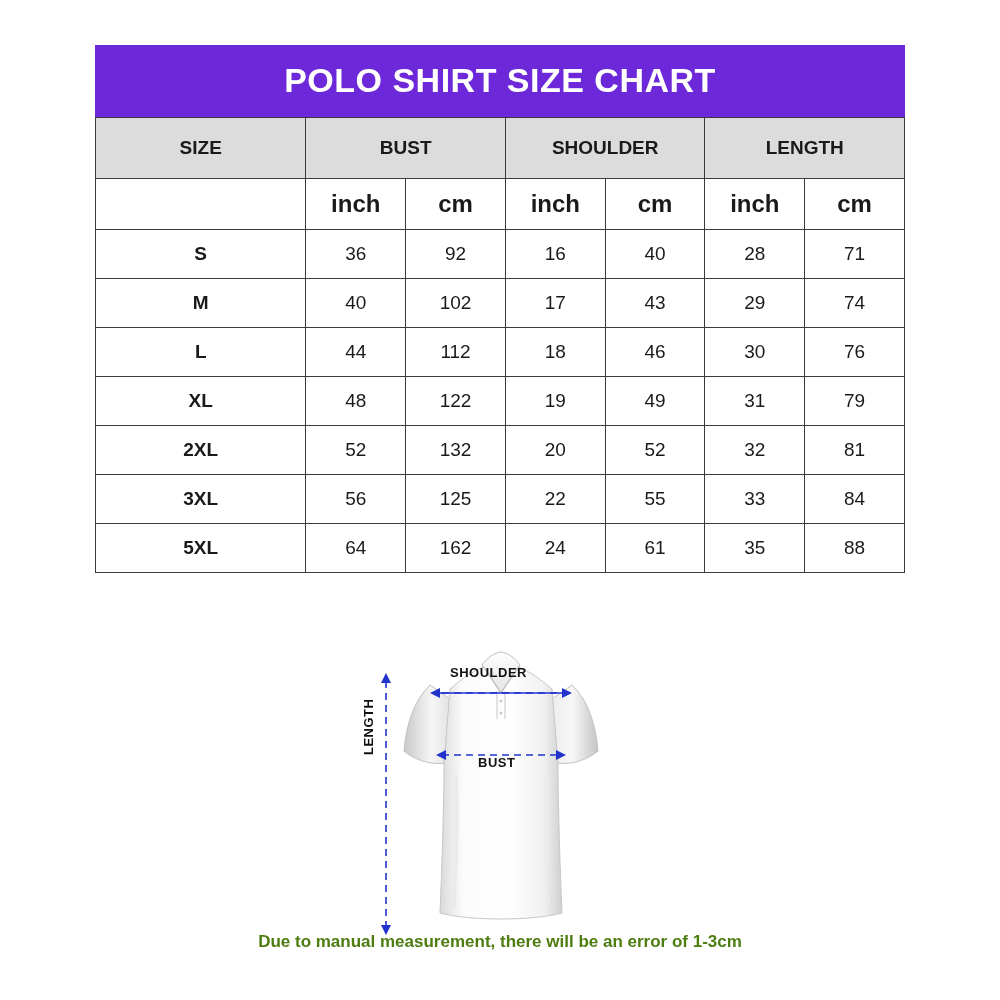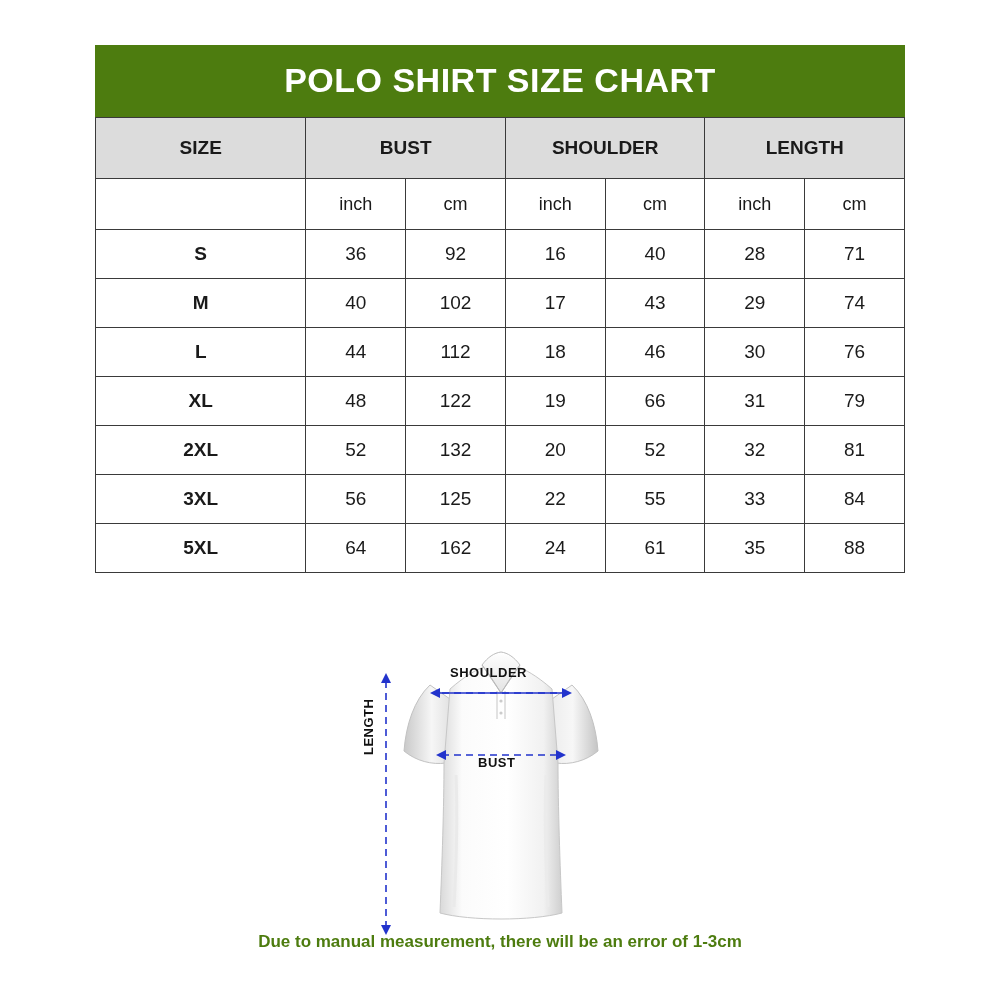--- a/index.html
+++ b/index.html
@@ -18,21 +18,21 @@
 
   
   .chart-wrap {
     position: absolute;
     left: 95px;
     top: 45px;
     width: 810px;
   }
 
   .chart-title {
-    background: #4d7c0f;
+    background: #6d28d9;
     color: #ffffff;
     text-align: center;
     font-size: 34px;
     font-weight: bold;
     letter-spacing: 0.5px;
     padding: 18px 0 20px 0;
     line-height: 1;
   }
 
   table.size-table {
@@ -50,22 +50,22 @@
     height: 48px;
     padding: 0;
   }
   table.size-table thead th {
     background: #dcdcdc;
     font-weight: bold;
     font-size: 19px;
     height: 60px;
   }
   table.size-table tr.units td {
-    font-weight: normal;
-    font-size: 18px;
+    font-weight: bold;
+    font-size: 24px;
     height: 50px;
   }
   table.size-table tr.units td.blank {
     border-left: 1px solid #3a3a3a;
   }
   table.size-table td.size-cell {
     font-weight: bold;
     font-size: 19px;
   }
 
@@ -192,21 +192,21 @@
         <td>18</td>
         <td>46</td>
         <td>30</td>
         <td>76</td>
       </tr>
       <tr>
         <td class="size-cell">XL</td>
         <td>48</td>
         <td>122</td>
         <td>19</td>
-        <td>66</td>
+        <td>49</td>
         <td>31</td>
         <td>79</td>
       </tr>
       <tr>
         <td class="size-cell">2XL</td>
         <td>52</td>
         <td>132</td>
         <td>20</td>
         <td>52</td>
         <td>32</td>

